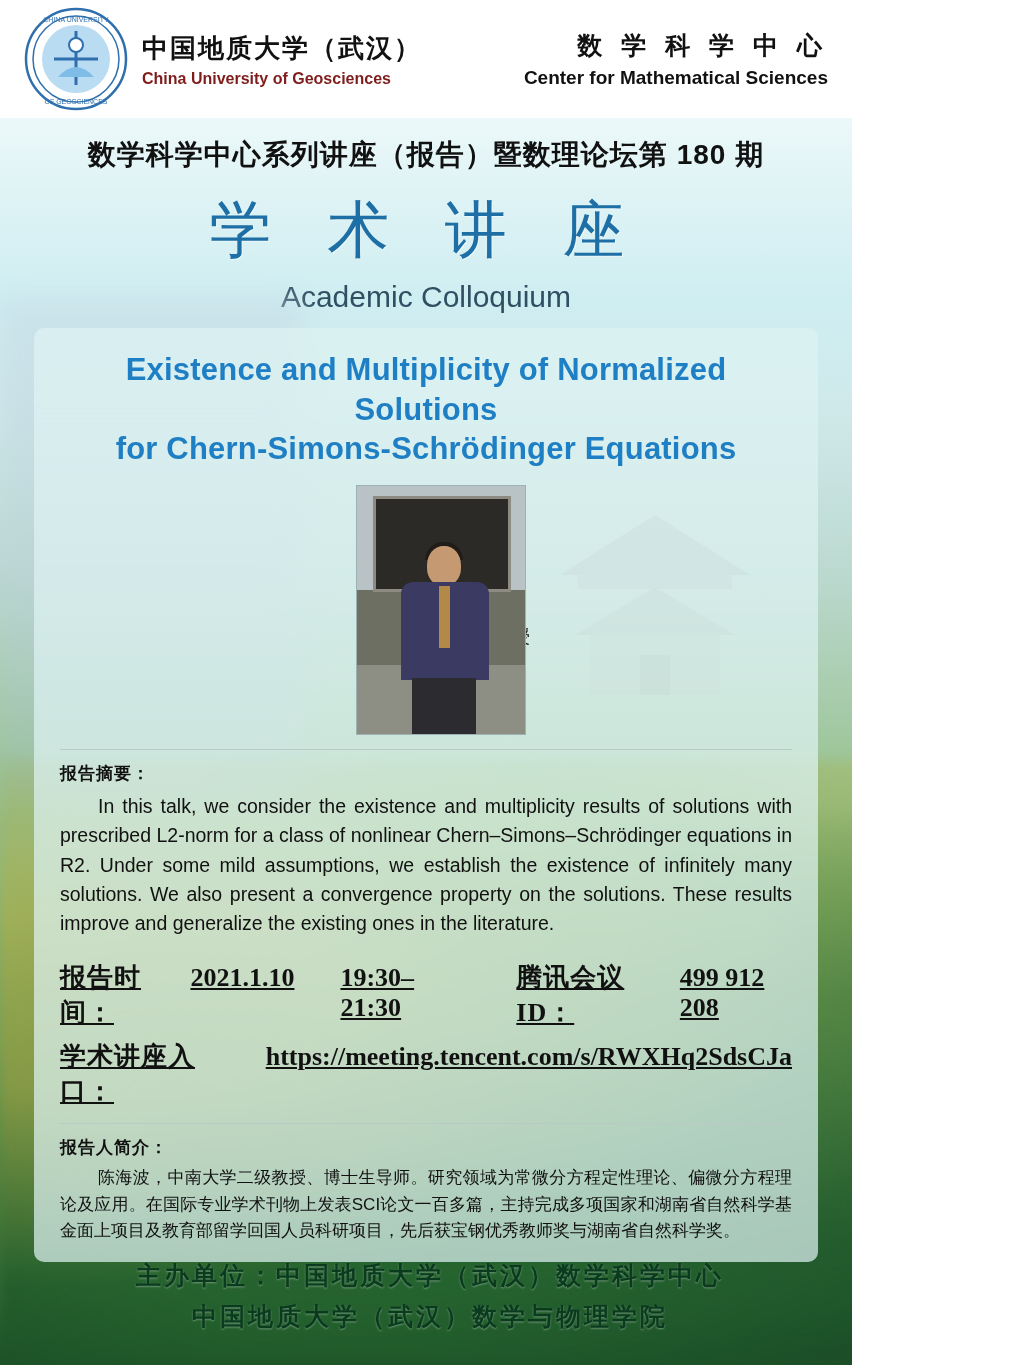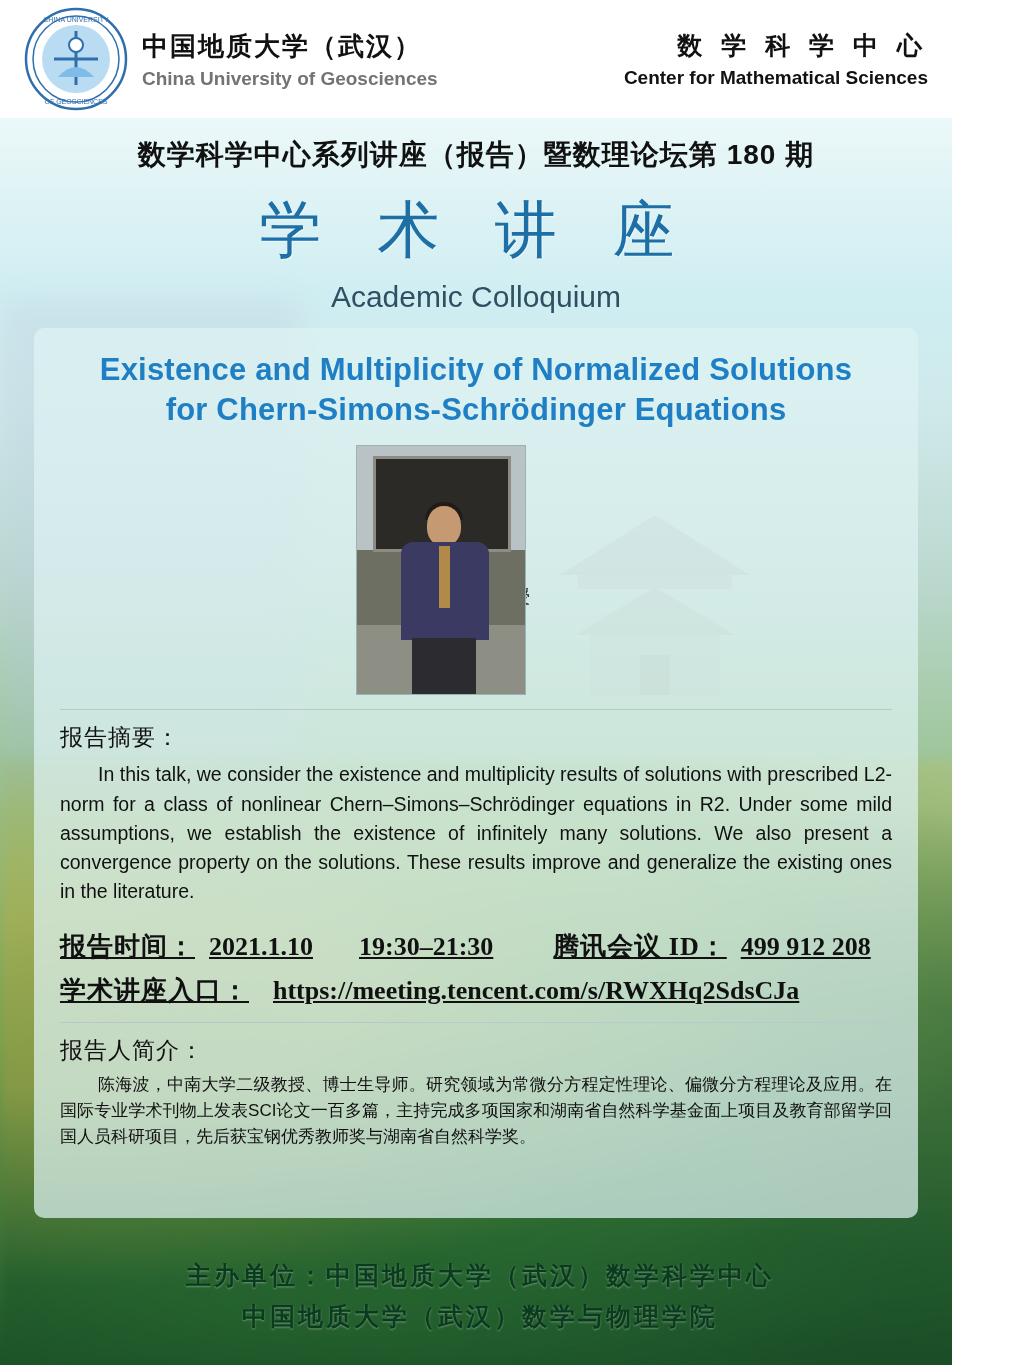--- a/index.html
+++ b/index.html
@@ -5,21 +5,21 @@
   * { box-sizing: border-box; margin: 0; padding: 0; }
 
   html, body {
     width: 1024px;
     height: 1365px;
     font-family: "Liberation Sans", sans-serif;
   }
 
   .poster {
     position: relative;
-    width: 952px;
+    width: 852px;
     height: 1365px;
     overflow: hidden;
     background: linear-gradient(to bottom,
       #ffffff 0%,
       #f2fbfb 6%,
       #dff3f5 14%,
       #cfeef2 22%,
       #cfe9ea 30%,
       #bcd9d0 42%,
       #9fc69c 55%,
@@ -75,23 +75,23 @@
   .univ-names {
     margin-left: 14px;
   }
   .univ-cn {
     font-size: 26px;
     font-weight: bold;
     color: #111;
     letter-spacing: 2px;
   }
   .univ-en {
-    font-size: 19px;
-    font-weight: bold;
-    color: #737373;
+    font-size: 16px;
+    font-weight: bold;
+    color: #7f1d1d;
     margin-top: 4px;
   }
   .center-names {
     margin-left: auto;
     text-align: right;
   }
   .center-cn {
     font-size: 25px;
     font-weight: bold;
     color: #111;
@@ -224,22 +224,22 @@
     letter-spacing: 1px;
   }
 
   .rule {
     border: 0;
     border-top: 1px solid #b7c9c9;
     margin: 14px 0 12px 0;
   }
 
   .sec-title {
-    font-size: 23px;
-    font-weight: normal;
+    font-size: 17px;
+    font-weight: bold;
     color: #111;
     letter-spacing: 1px;
   }
   .abstract {
     margin-top: 7px;
     font-size: 19.5px;
     line-height: 1.5;
     color: #111;
     text-align: justify;
     text-indent: 38px;

